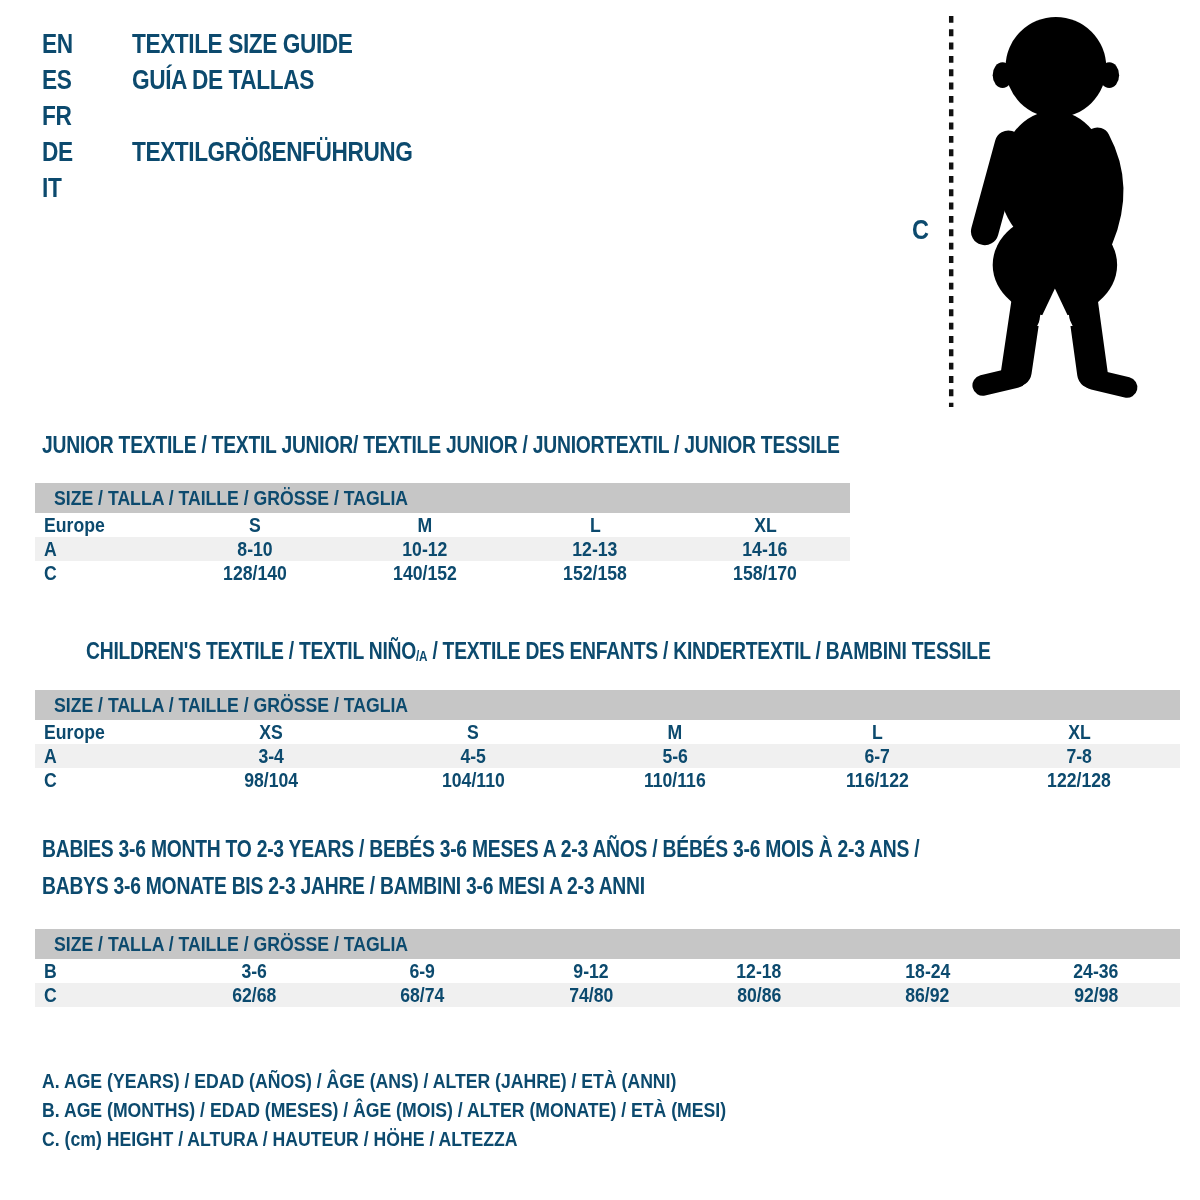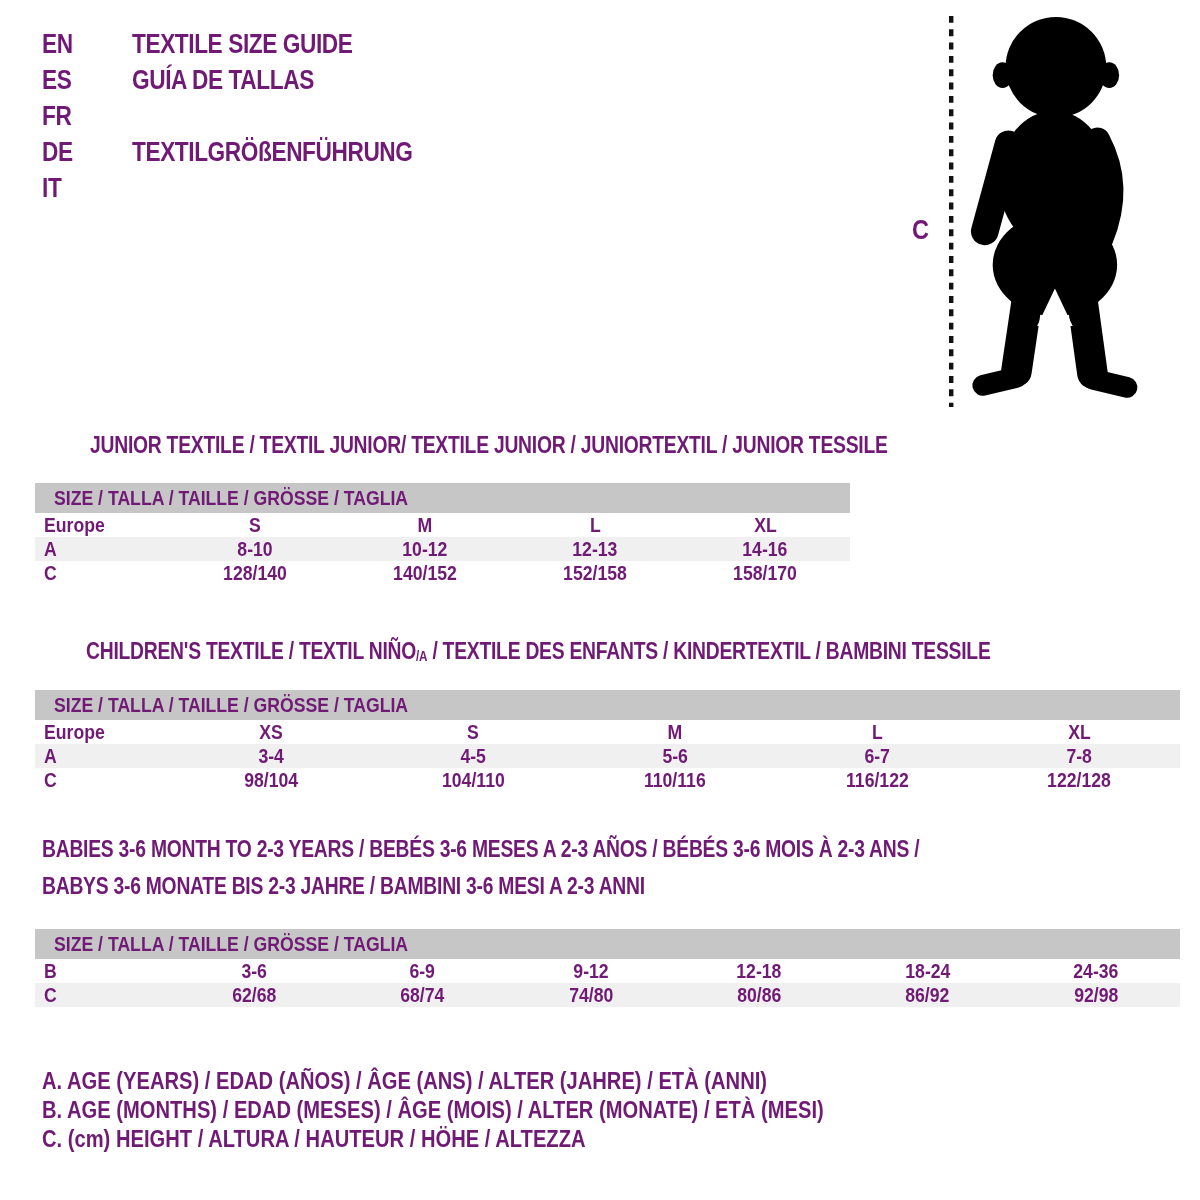--- a/index.html
+++ b/index.html
@@ -2,41 +2,41 @@
 <html><head>
 <meta charset="utf-8">
 <style>
   * { box-sizing: border-box; margin: 0; padding: 0; }
   html, body { background: #ffffff; }
   #page {
     position: relative;
     width: 1200px;
     height: 1200px;
     background: #ffffff;
-    color: #701a75;
+    color: #0c4a6e;
     font-family: "Liberation Sans", sans-serif;
     font-weight: 700;
     overflow: hidden;
   }
   
   .cx  { display: inline-block; transform: scaleX(0.84); transform-origin: 0 50%; white-space: nowrap; }
   .cxc { display: inline-block; transform: scaleX(0.84); transform-origin: 50% 50%; white-space: nowrap; }
 
   
   .langs { position: absolute; left: 42px; top: 26px; }
   .lang-row { display: flex; align-items: center; height: 36px; font-size: 27px; letter-spacing: -0.5px; }
   .lang-code { width: 90px; }
 
   
   .figure-svg { position: absolute; left: 938px; top: 10px; width: 220px; height: 405px; }
   .c-label { position: absolute; left: 912px; top: 214px; font-size: 28px; }
 
   
   .section-title { position: absolute; left: 42px; font-size: 23px; letter-spacing: -0.3px; }
-  #junior-title   { top: 432px; margin-left: 48px; }
+  #junior-title   { top: 432px; }
   #children-title { top: 638px; margin-left: 44px; }
   #babies-title   { top: 836px; }
   #babies-title .line { height: 37px; }
   .subscript { font-size: 14px; position: relative; top: 2px; }
 
   
   .size-table { position: absolute; left: 35px; }
   #junior-table   { top: 483px; width: 815px; }
   #children-table { top: 690px; width: 1145px; }
   #babies-table   { top: 929px; width: 1145px; }
@@ -44,21 +44,21 @@
     height: 30px; background: #c6c6c6;
     display: flex; align-items: center;
     padding-left: 19px; font-size: 21px;
   }
   .trow { display: flex; align-items: center; height: 24px; font-size: 21px; }
   .trow.alt { background: #f0f0f0; }
   .tlabel { width: 135px; padding-left: 9px; text-align: left; }
   .tcell { flex: 1; text-align: center; }
 
   
-  .legend { position: absolute; left: 42px; top: 1066px; font-size: 24px; }
+  .legend { position: absolute; left: 42px; top: 1066px; font-size: 21px; }
   .legend-line { height: 29px; display: flex; align-items: center; }
 </style>
 </head>
 <body>
 
 <div id="page">
 
   <div class="langs">
     <div class="lang-row">
       <span class="lang-code"><span class="cx">EN</span></span>

